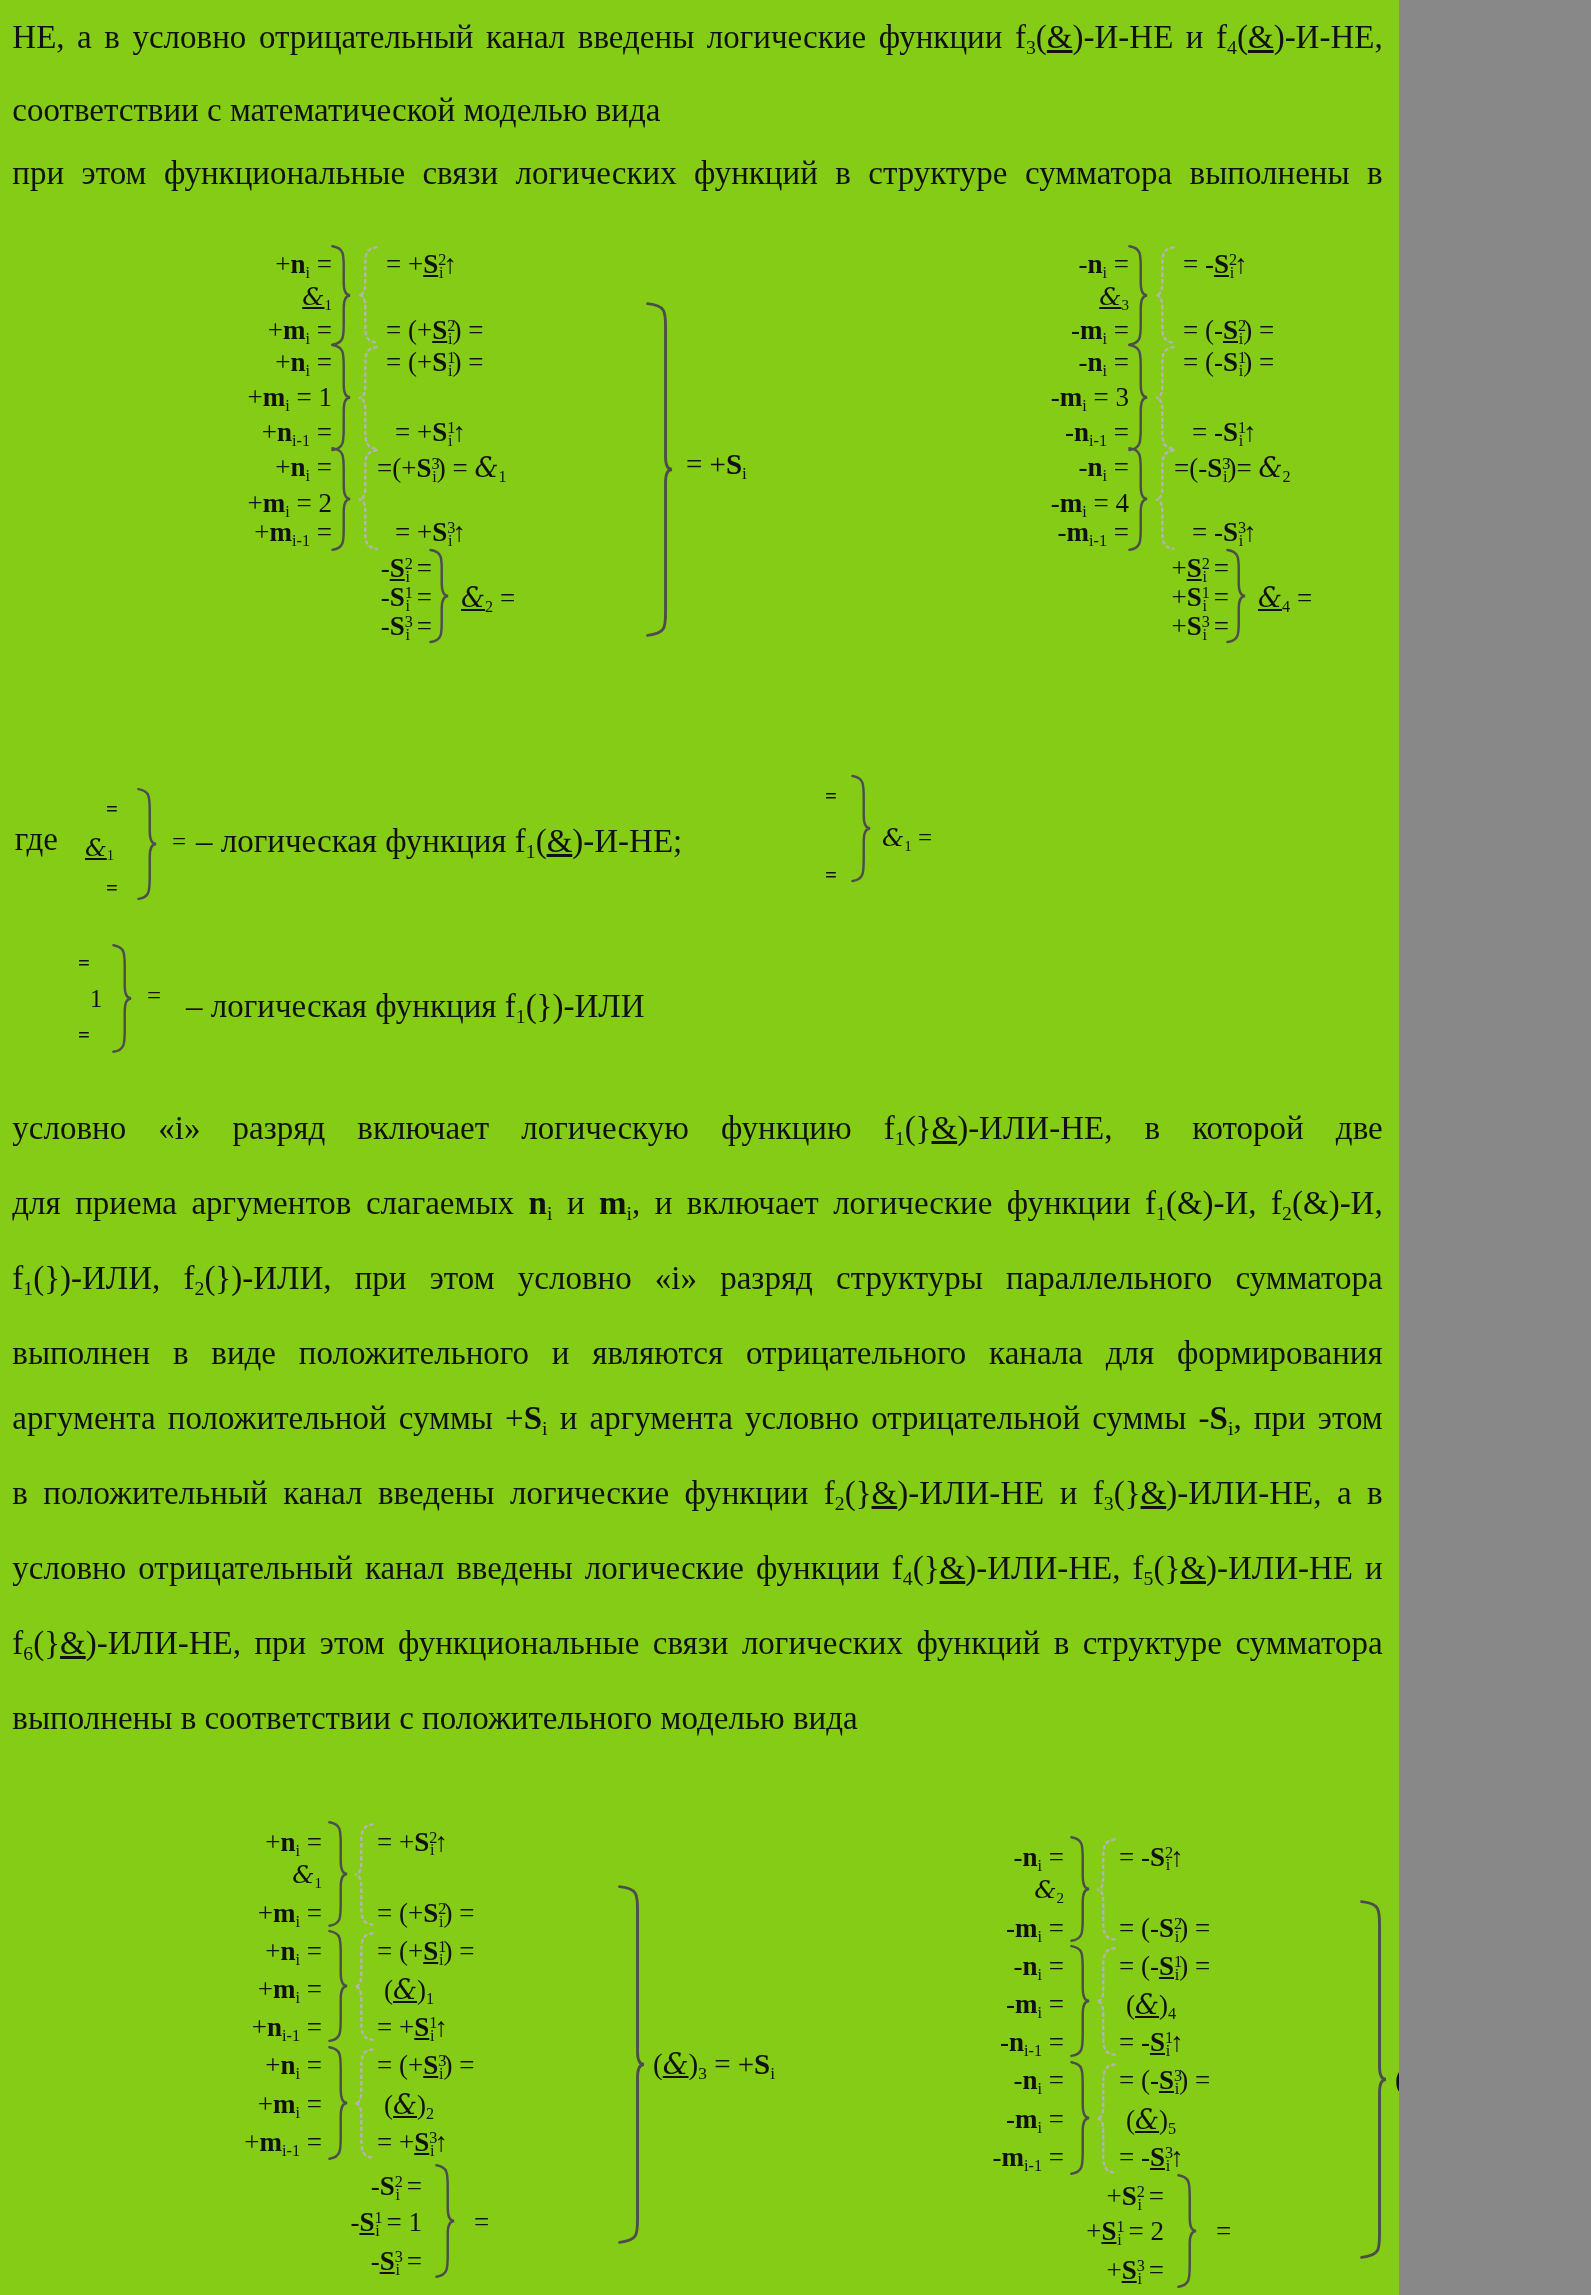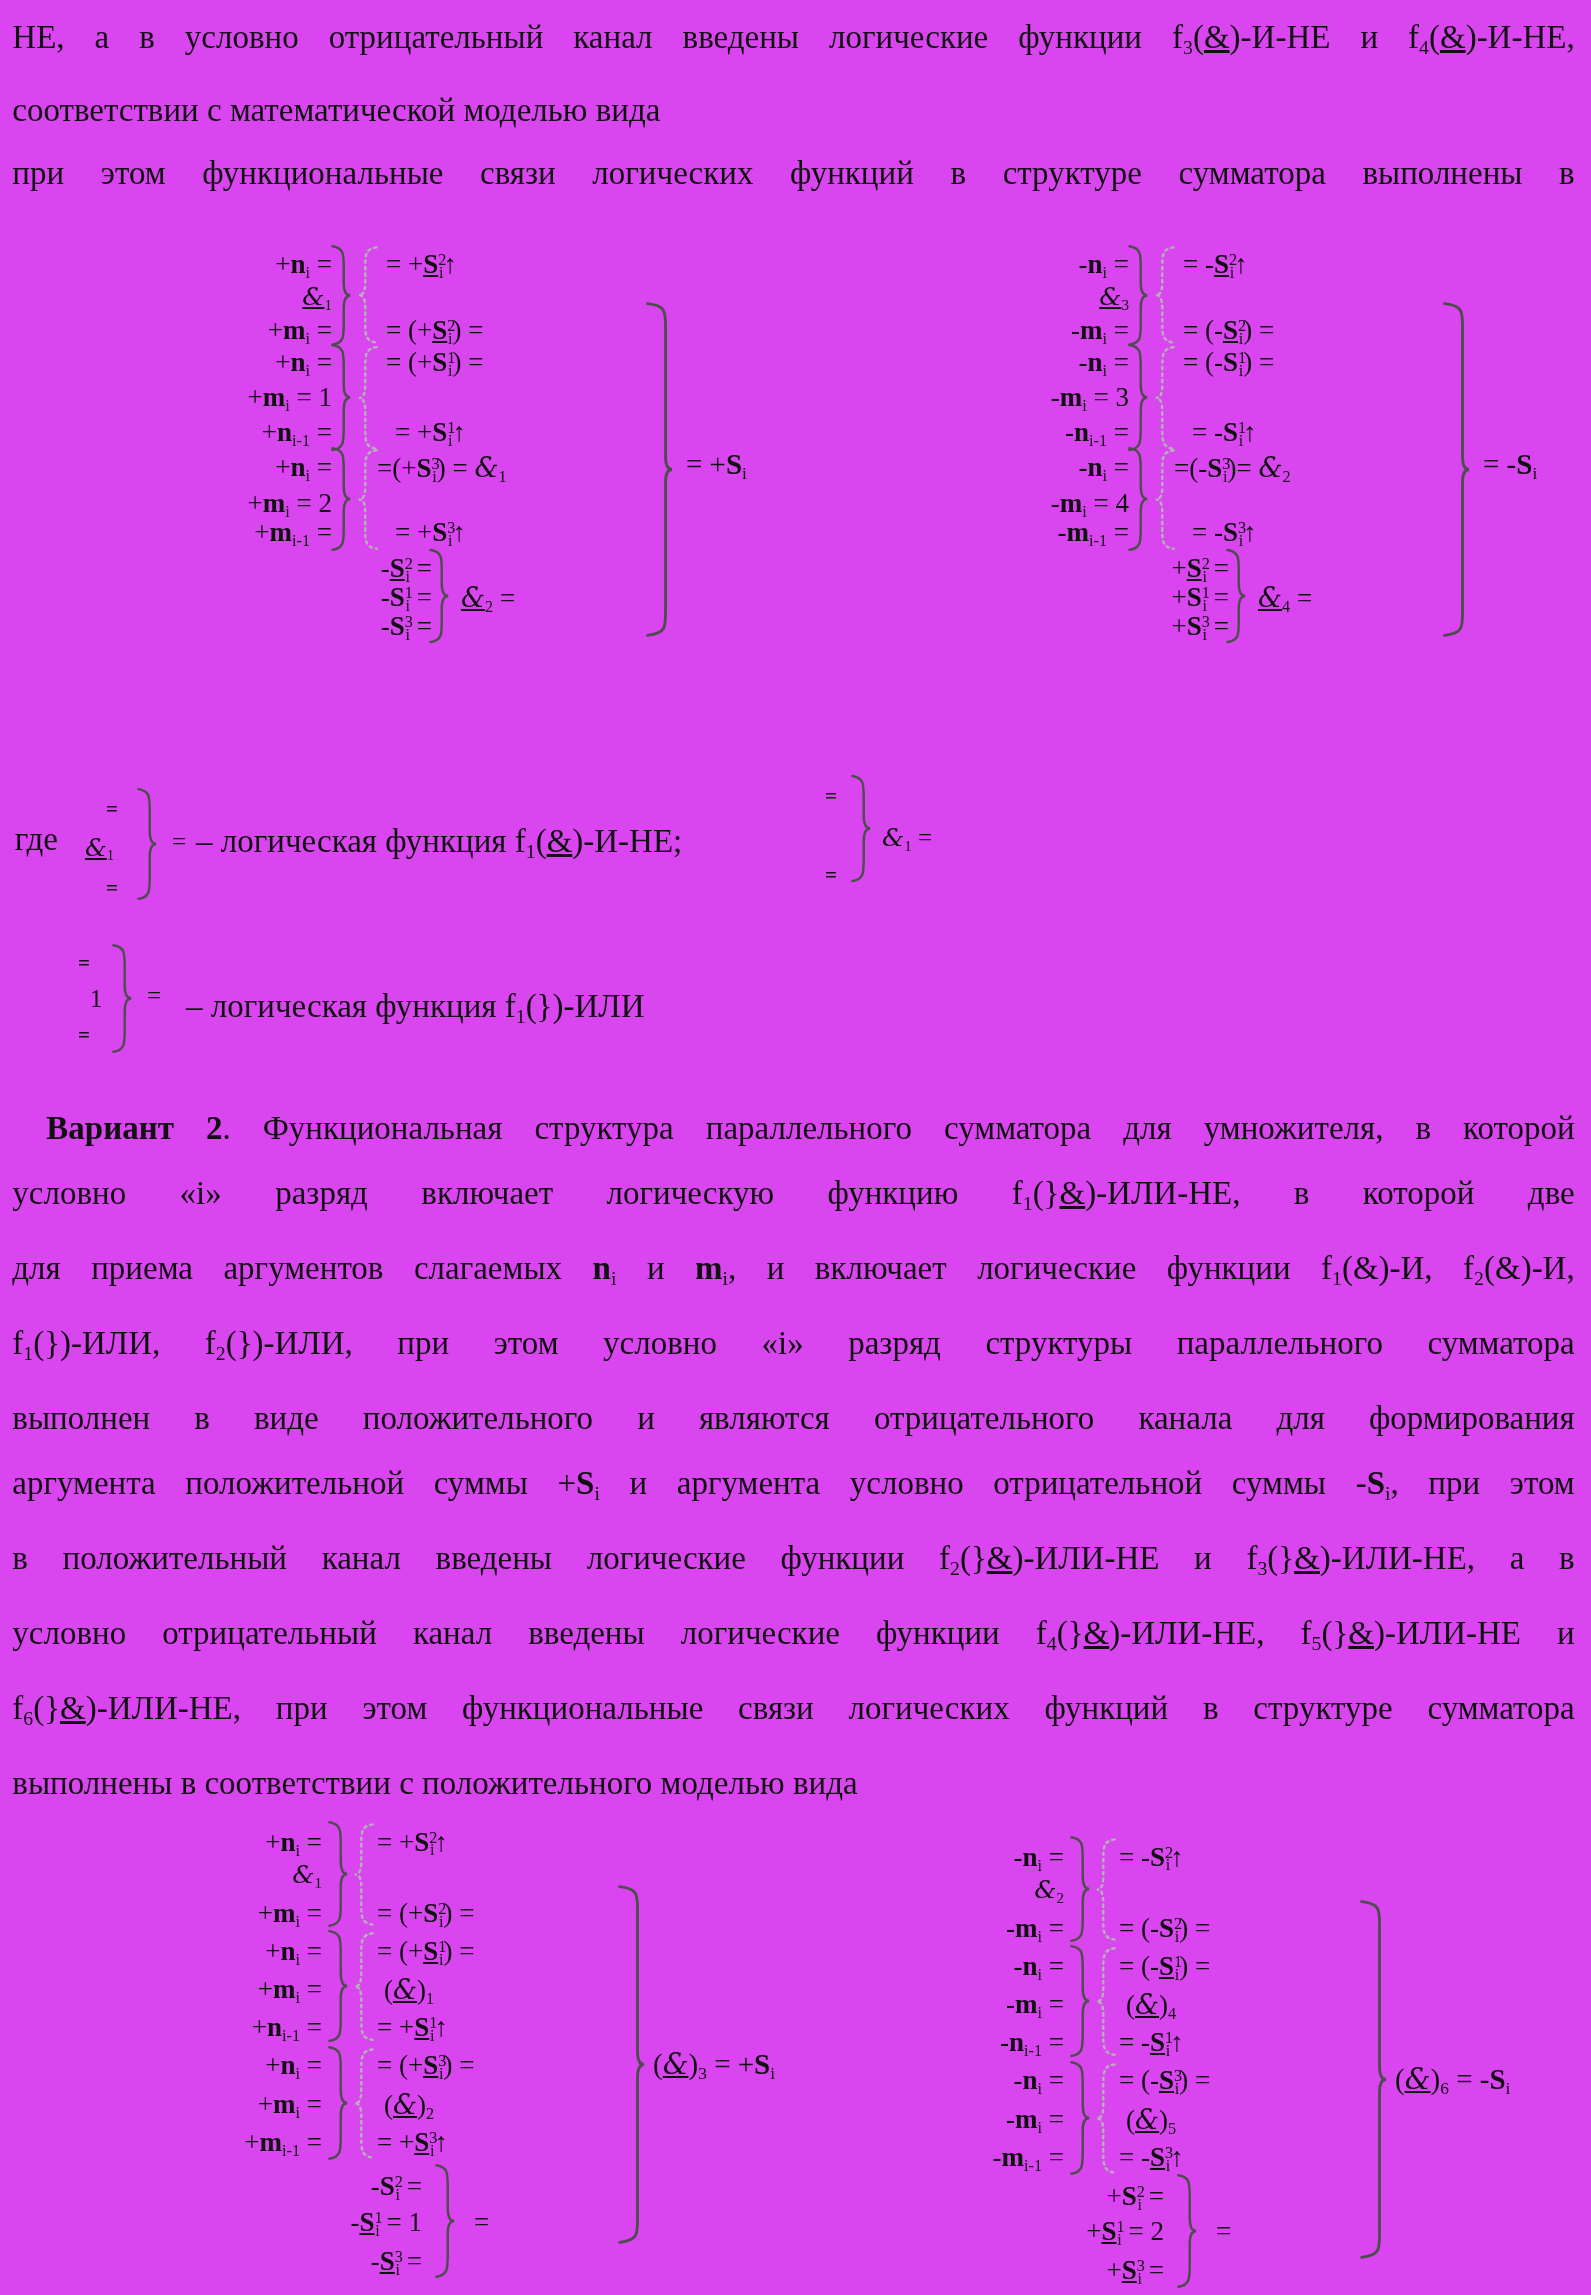--- a/index.html
+++ b/index.html
@@ -1,17 +1,17 @@
 <!DOCTYPE html>
 <html style="font-size:13px"><head>
 <meta charset="utf-8">
 <style>
   html,body{margin:0;padding:0;background:#888;}
   #page{
-    position:relative;width:1591px;height:2295px;background:#d946ef;
+    position:relative;width:1399px;height:2295px;background:#84cc16;
     font-family:"Liberation Serif", serif;color:#111;overflow:hidden;
   }
   .para{position:absolute;left:12.3px;right:16.3px;}
   .pline{font-size:33px;line-height:63px;text-align:justify;text-align-last:justify;}
   #variant2 .pline{line-height:65px;}
   .pline.last{text-align-last:left;}
   .pline.indent{text-indent:34px;}
   sub{font-size:60%;vertical-align:-0.30em;}
   sup{font-size:60%;vertical-align:0.50em;}
   sup + sub{margin-left:-0.45em;}
@@ -197,21 +197,20 @@
   <span class="weq" style="left:78px;top:1023px">=</span>
   <span class="brace" style="left:111px;top:943px">
       <svg width="21" height="111" viewBox="0 0 26 136" style="display:block;">
         <path d="M3 2 C 17 4 17 12 17 29.92 L 17 52 C 17 64 20 68 25 68 C 20 68 17 72 17 84 L 17 106.08 C 17 124 17 132 3 134" fill="none" stroke="#4d4d4d" stroke-width="3" stroke-linecap="round"></path>
       </svg>
     </span>
   <span class="wafter" style="left:147px;top:982px">=</span>
   <span class="wcap" style="left:186px;top:988px">– логическая функция  f<sub>1</sub>(})-ИЛИ</span>
 
   <div class="para" id="variant2" style="top:1096px">
-    <div class="pline indent"><b>Вариант 2</b>. Функциональная структура параллельного  сумматора для умножителя, в которой</div>
     <div class="pline">условно  «i»  разряд  включает  логическую  функцию  f<sub>1</sub>(}<u>&amp;</u>)-ИЛИ-НЕ,  в  которой  две</div>
     <div class="pline">для  приема аргументов  слагаемых <b>n</b><sub>i</sub> и <b>m</b><sub>i</sub>, и включает логические функции f<sub>1</sub>(&amp;)-И, f<sub>2</sub>(&amp;)-И,</div>
     <div class="pline">f<sub>1</sub>(})-ИЛИ,  f<sub>2</sub>(})-ИЛИ,  при  этом  условно    «i»   разряд  структуры  параллельного  сумматора</div>
     <div class="pline">выполнен в   виде положительного и являются отрицательного   канала для формирования</div>
     <div class="pline">аргумента положительной суммы +<b>S</b><sub>i</sub> и аргумента условно отрицательной суммы -<b>S</b><sub>i</sub>, при этом</div>
     <div class="pline">в  положительный  канал  введены  логические  функции  f<sub>2</sub>(}<u>&amp;</u>)-ИЛИ-НЕ  и  f<sub>3</sub>(}<u>&amp;</u>)-ИЛИ-НЕ,   а  в</div>
     <div class="pline">условно  отрицательный  канал  введены  логические  функции  f<sub>4</sub>(}<u>&amp;</u>)-ИЛИ-НЕ,  f<sub>5</sub>(}<u>&amp;</u>)-ИЛИ-НЕ  и</div>
     <div class="pline">f<sub>6</sub>(}<u>&amp;</u>)-ИЛИ-НЕ,  при  этом  функциональные  связи  логических  функций  в  структуре  сумматора</div>
     <div class="pline last">выполнены  в соответствии с  положительного моделью вида</div>
   </div>

